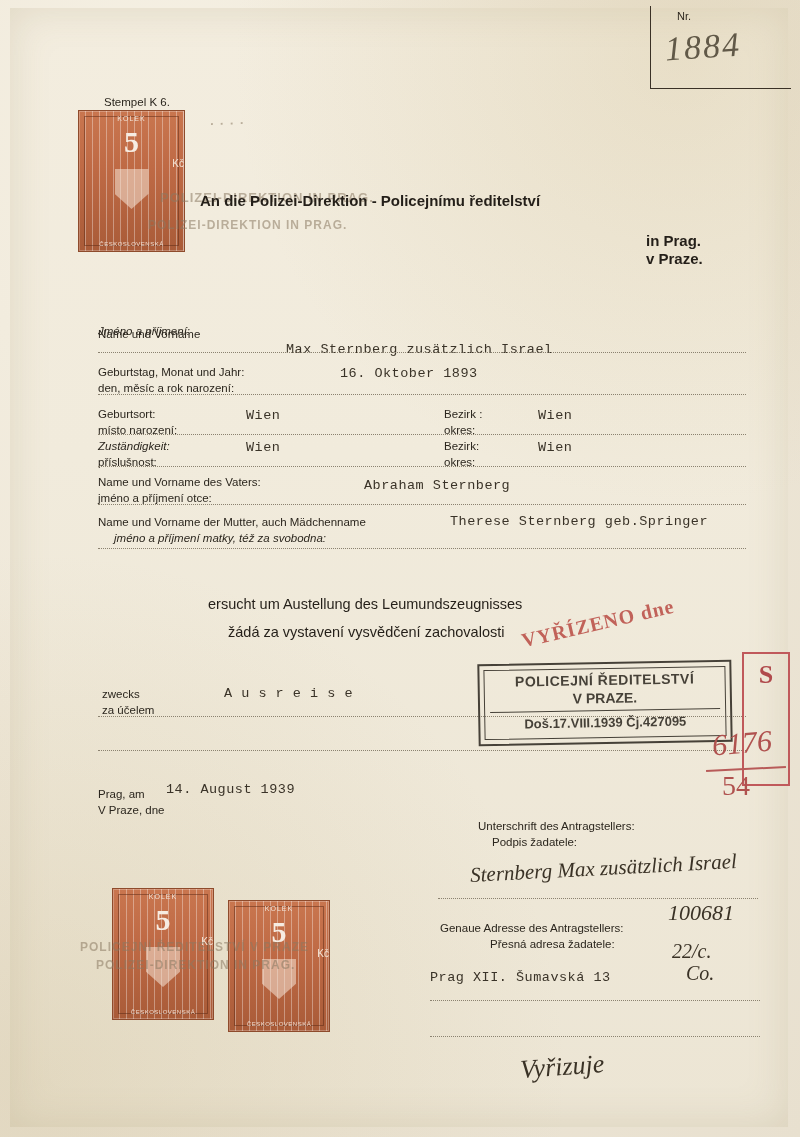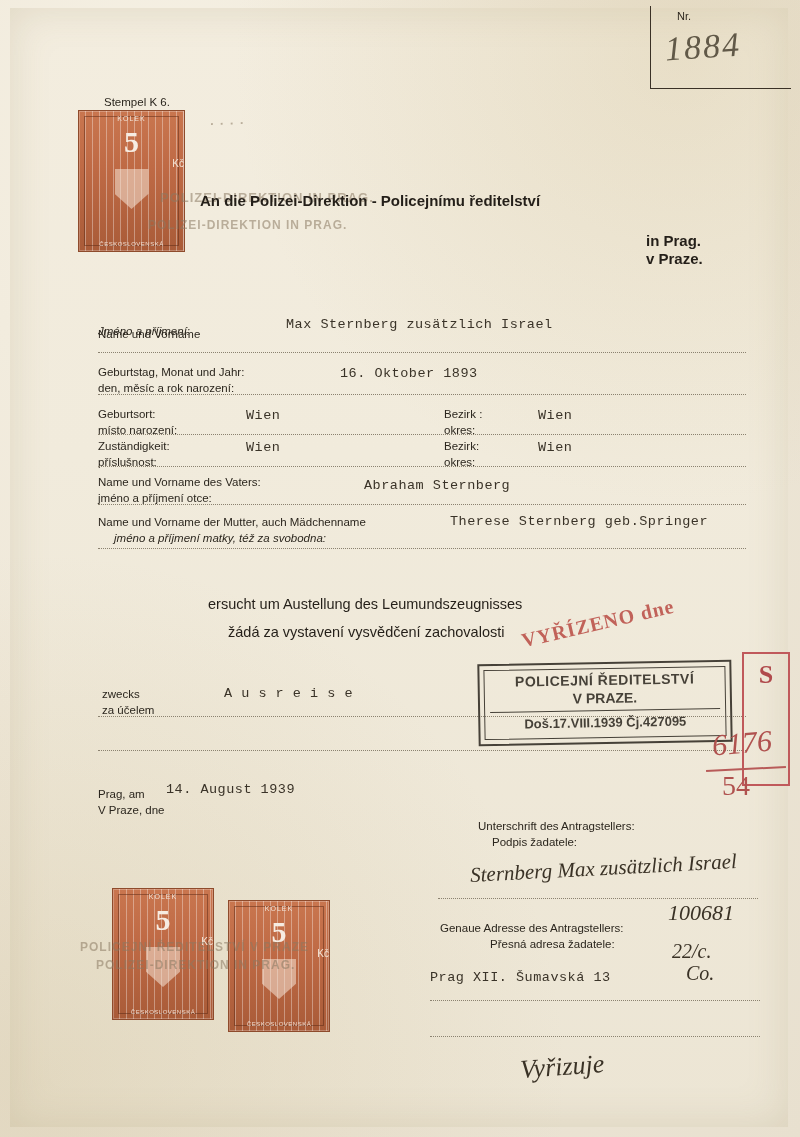--- a/index.html
+++ b/index.html
@@ -202,37 +202,37 @@
   <div class="faded" style="left:148px;top:218px;font-size:12px;">POLIZEI-DIREKTION IN PRAG.</div>
   <div class="faded" style="left:80px;top:940px;font-size:12px;">POLICEJNÍ ŘEDITELSTVÍ V PRAZE</div>
   <div class="faded" style="left:96px;top:958px;font-size:12px;">POLIZEI-DIREKTION IN PRAG.</div>
 
   <div class="hdr" style="left:200px;top:192px;">An die Polizei-Direktion - Policejnímu ředitelství</div>
   <div class="hdr" style="left:646px;top:232px;">in Prag.</div>
   <div class="hdr" style="left:646px;top:250px;">v Praze.</div>
 
   <div class="lbl" style="left:98px;top:328px;">Name und Vorname</div>
   <div class="lbl" style="left:98px;top:325px;font-style:italic;">Jméno a příjmení:</div>
-  <div class="tw" style="left:286px;top:317px;">Max Sternberg zusätzlich Israel</div>
+  <div class="tw" style="left:286px;top:342px;">Max Sternberg zusätzlich Israel</div>
   <div class="dotline" style="left:98px;top:352px;width:648px;"></div>
 
   <div class="lbl" style="left:98px;top:366px;">Geburtstag, Monat und Jahr:</div>
   <div class="lbl" style="left:98px;top:382px;">den, měsíc a rok narození:</div>
   <div class="tw" style="left:340px;top:366px;">16. Oktober 1893</div>
   <div class="dotline" style="left:98px;top:394px;width:648px;"></div>
 
   <div class="lbl" style="left:98px;top:408px;">Geburtsort:</div>
   <div class="lbl" style="left:98px;top:424px;">místo narození:</div>
   <div class="tw" style="left:246px;top:408px;">Wien</div>
   <div class="lbl" style="left:444px;top:408px;">Bezirk :</div>
   <div class="lbl" style="left:444px;top:424px;">okres:</div>
   <div class="tw" style="left:538px;top:408px;">Wien</div>
   <div class="dotline" style="left:98px;top:434px;width:648px;"></div>
 
-  <div class="lbl" style="left:98px;top:440px;">Zuständigkeit:</div>
+  <div class="lbl" style="left:98px;top:440px;font-style:italic;">Zuständigkeit:</div>
   <div class="lbl" style="left:98px;top:456px;">příslušnost:</div>
   <div class="tw" style="left:246px;top:440px;">Wien</div>
   <div class="lbl" style="left:444px;top:440px;">Bezirk:</div>
   <div class="lbl" style="left:444px;top:456px;">okres:</div>
   <div class="tw" style="left:538px;top:440px;">Wien</div>
   <div class="dotline" style="left:98px;top:466px;width:648px;"></div>
 
   <div class="lbl" style="left:98px;top:476px;">Name und Vorname des Vaters:</div>
   <div class="lbl" style="left:98px;top:492px;">jméno a příjmení otce:</div>
   <div class="tw" style="left:364px;top:478px;">Abraham Sternberg</div>

